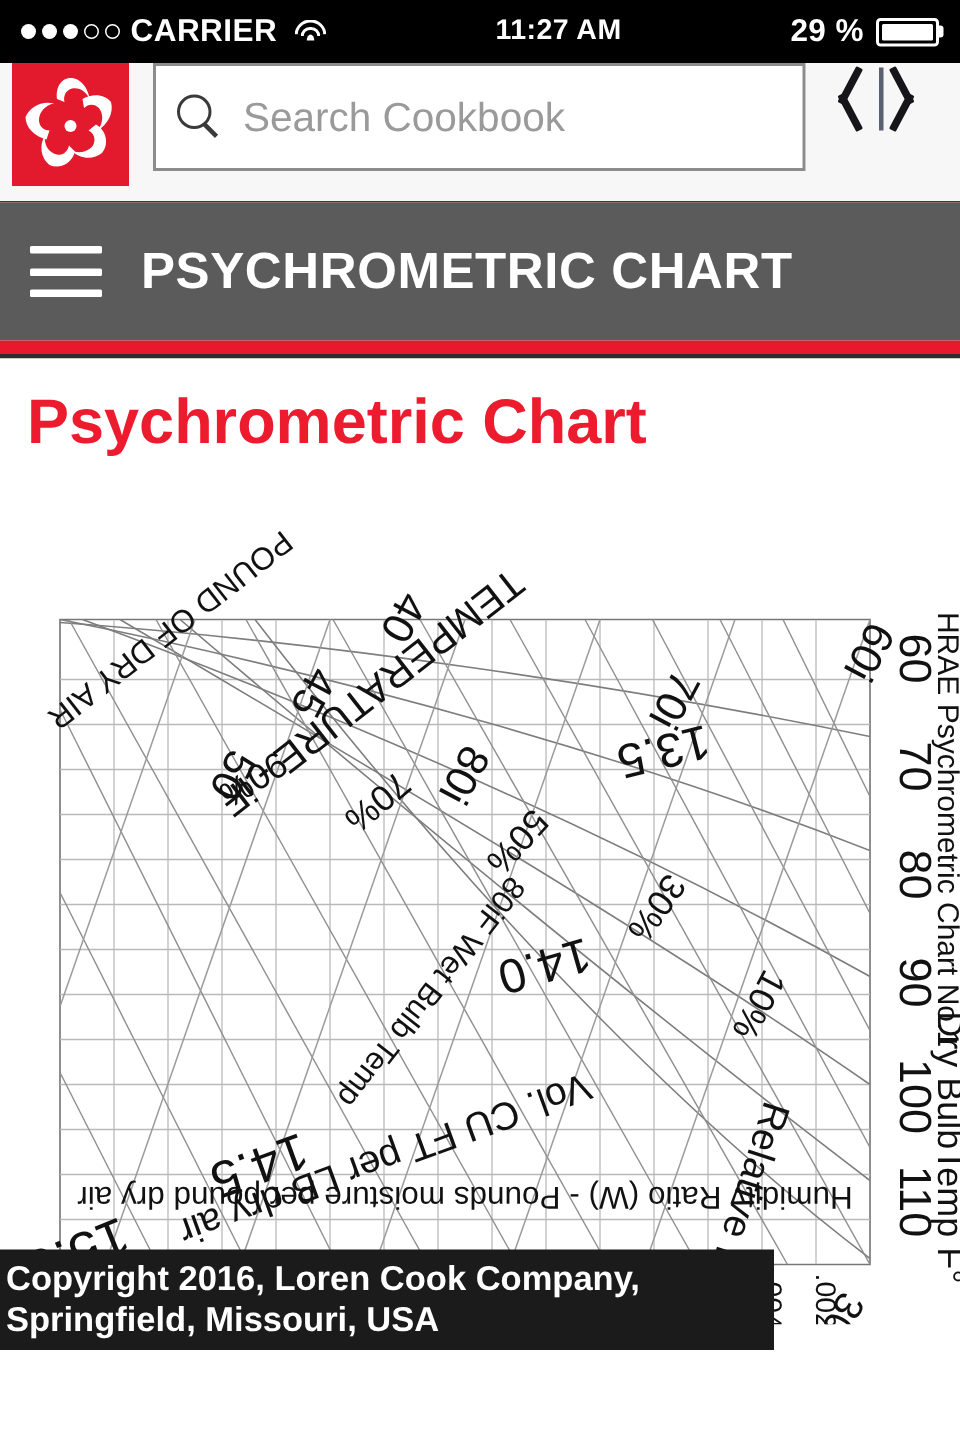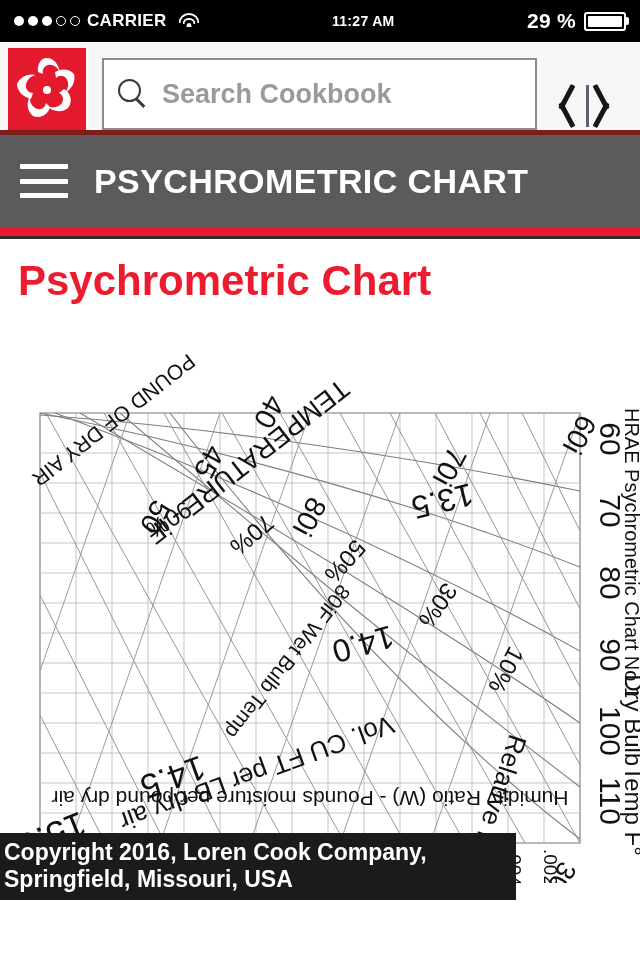--- a/index.html
+++ b/index.html
@@ -13,41 +13,41 @@
   
   .statusbar {
     height: 42px; background: #000; color: #fff;
     display: flex; align-items: center; padding: 0 14px;
     font-size: 21px; font-weight: bold; letter-spacing: .3px;
   }
   .sb-left { display: flex; align-items: center; gap: 7px; flex: 0 0 auto; }
   .dots { display: flex; align-items: center; gap: 4px; }
   .dot { width: 10px; height: 10px; border-radius: 50%; background: #fff; }
   .dot.hollow { background: transparent; border: 1.5px solid #fff; }
-  .carrier-txt { font-size: 17px; font-weight: bold; }
+  .carrier-txt { font-size: 21px; font-weight: bold; }
   .wifi { width: 22px; height: 16px; position: relative; margin-left: 4px; }
   .wifi i { position: absolute; left: 50%; transform: translateX(-50%);
             border: 2.3px solid #fff; border-bottom: none;
             border-radius: 50% 50% 0 0 / 100% 100% 0 0; }
   .wifi i:nth-child(1) { width: 21px; height: 10px; top: 0; }
   .wifi i:nth-child(2) { width: 13px; height: 6.5px; top: 4.5px; }
   .wifi i:nth-child(3) { width: 5px; height: 4px; top: 9.5px; background: #fff; border: none; border-radius: 50% 50% 0 0/100% 100% 0 0;}
-  .sb-center { flex: 1; text-align: center; font-size: 14px; font-weight: bold; }
+  .sb-center { flex: 1; text-align: center; font-size: 19px; font-weight: bold; }
   .sb-right { display: flex; align-items: center; gap: 8px; flex: 0 0 auto; }
   .battery { width: 42px; height: 19px; border: 2px solid #fff; border-radius: 3px;
              position: relative; display: flex; align-items: center; padding: 2px; }
   .battery::after { content:""; position: absolute; right: -5px; top: 50%;
                     transform: translateY(-50%); width: 3px; height: 8px;
                     background: #fff; border-radius: 0 2px 2px 0; }
   .battery .fill { background: #fff; height: 100%; width: 100%; border-radius: 1px; }
 
   
   .brandbar {
-    height: 93px; background: #f7f7f7; display: flex; align-items: flex-end;
-    padding: 0 6px; border-bottom: 5px solid #7f1d1d; font-weight: bold;
+    height: 93px; background: #f7f7f7; display: flex; align-items: flex-start;
+    padding: 0 6px; border-bottom: 1px solid #7f1d1d;
   }
   .logo { width: 78px; height: 82px; background: #e3192d; flex: 0 0 auto;
           position: relative; margin-left: 2px; }
   .logo svg { position: absolute; inset: 0; }
   .searchbox {
     flex: 1; height: 72px; margin: 0 14px 0 16px; background: #fff;
     border: 2px solid #8c8c8c; display: flex; align-items: center;
     padding: 0 14px; gap: 14px;
   }
   .mag { flex: 0 0 auto; width: 30px; height: 30px; position: relative; }

